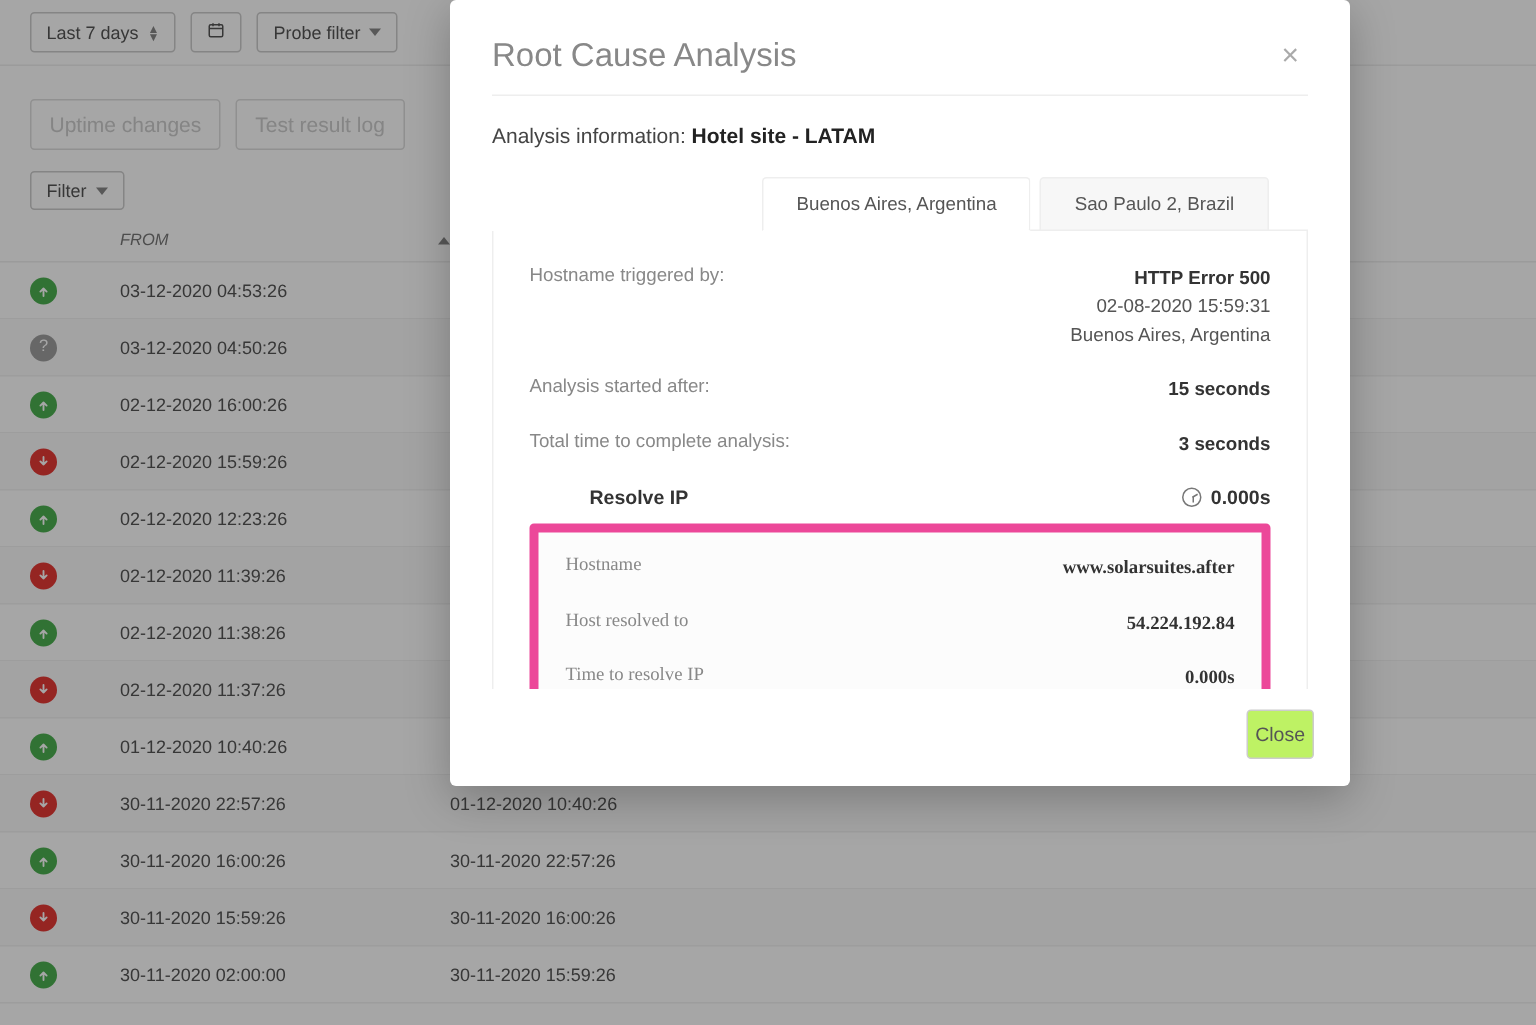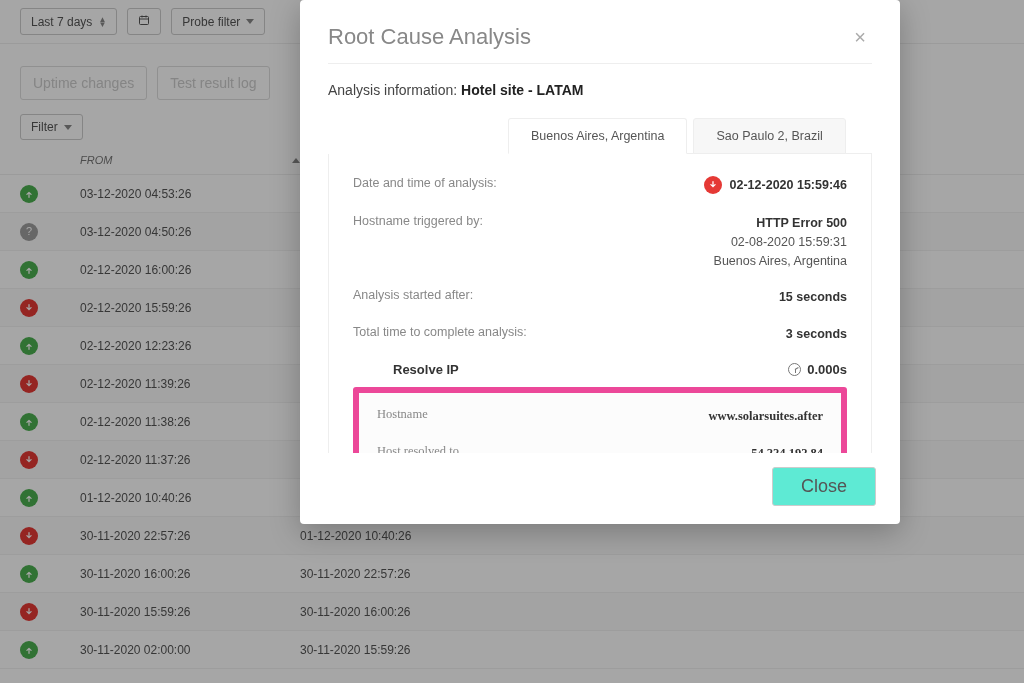--- a/index.html
+++ b/index.html
@@ -247,24 +247,24 @@
     font-family: Liberation Serif, serif;
   }
   .subpanel .kv { margin-bottom: 18px; color: #888; }
   .subpanel .kv .val { font-weight: 700; }
   .modal-footer {
     display: flex;
     justify-content: flex-end;
     padding: 14px 24px 18px;
   }
   .btn-close {
-    padding: 8px 28px;
-    font-size: 18px;
+    padding: 8px 5px;
+    font-size: 13px;
     color: #555;
-    background: #5eead4;
+    background: #bef264;
     border: 1px solid #ccc;
     border-radius: 3px;
     cursor: pointer;
   }
   .sort-caret {
     display: inline-block;
     width: 0; height: 0;
     border-left: 4px solid transparent;
     border-right: 4px solid transparent;
     border-bottom: 5px solid #888;
@@ -473,33 +473,20 @@
     <div class="analysis-info">
       <span>Analysis information: </span><b>Hotel site - LATAM</b>
     </div>
 
     <div class="tabs">
       <div class="tab active">Buenos Aires, Argentina</div>
       <div class="tab inactive">Sao Paulo 2, Brazil</div>
     </div>
 
     <div class="panel">
-      <div class="kv">
-        <span>Date and time of analysis:</span>
-        <span class="val">
-          <span class="with-dot">
-            <span class="status-dot status-down">
-              <svg viewBox="0 0 24 24">
-                  <path d="M12 4v12m0 0l-5-5m5 5l5-5" stroke="#fff" stroke-width="3" fill="none" stroke-linecap="round"></path>
-                </svg>
-            </span>
-            <span>02-12-2020 15:59:46</span>
-          </span>
-        </span>
-      </div>
       <div class="kv">
         <span>Hostname triggered by:</span>
         <span class="val">
           <span>HTTP Error 500</span>
           <span class="sub">02-08-2020 15:59:31</span>
           <span class="sub">Buenos Aires, Argentina</span>
         </span>
       </div>
       <div class="kv">
         <span>Analysis started after:</span>

